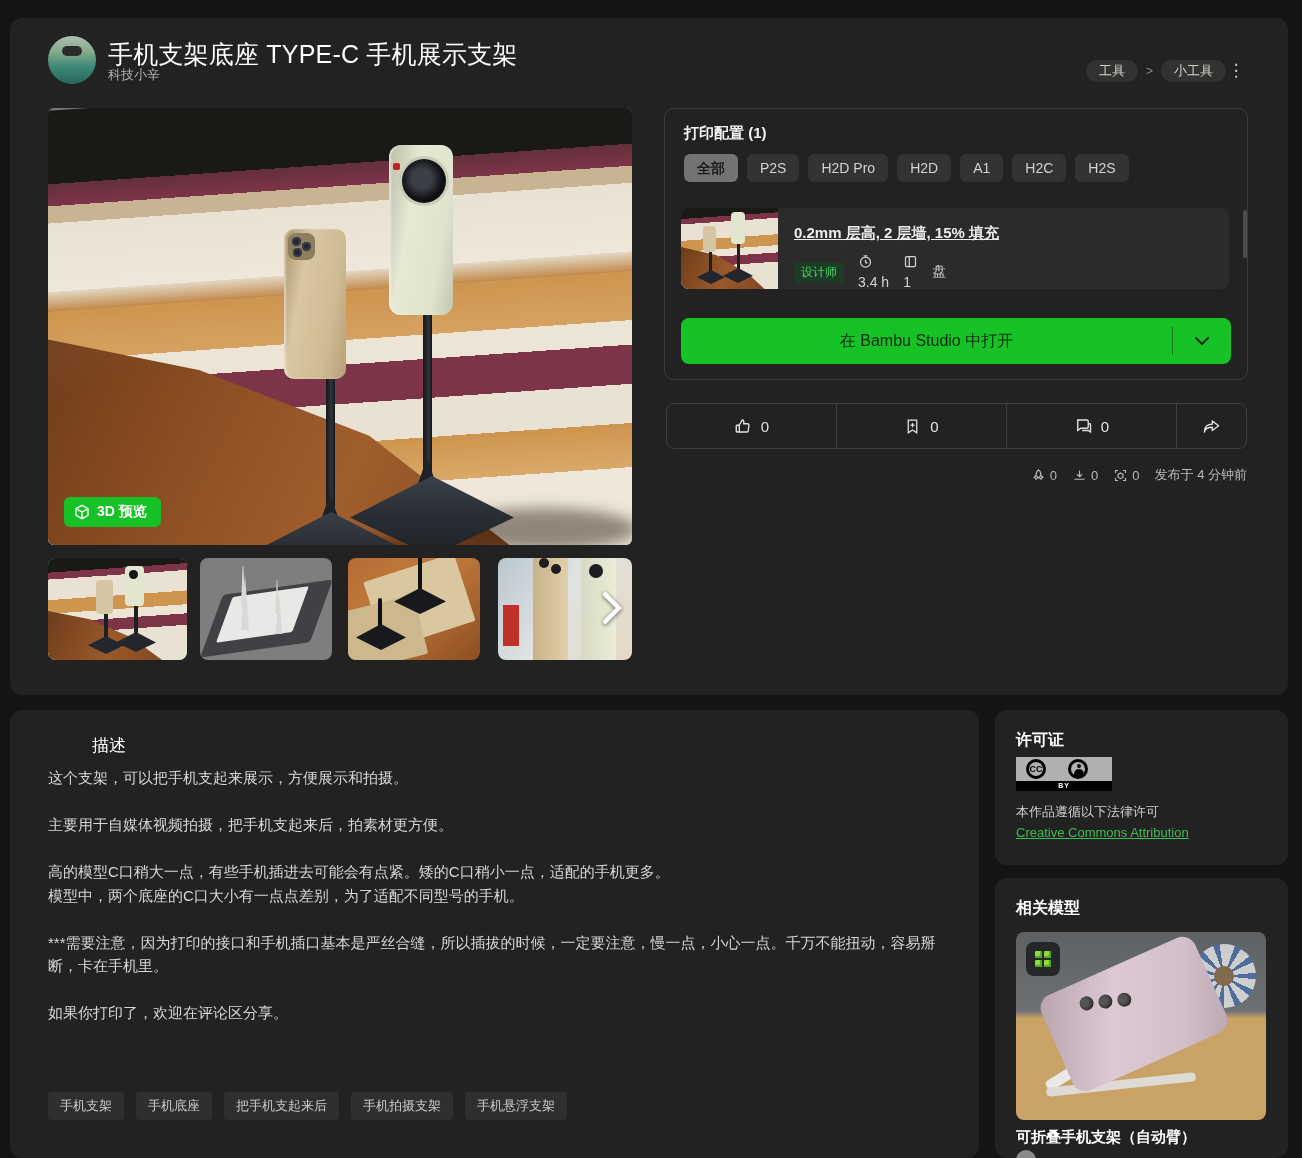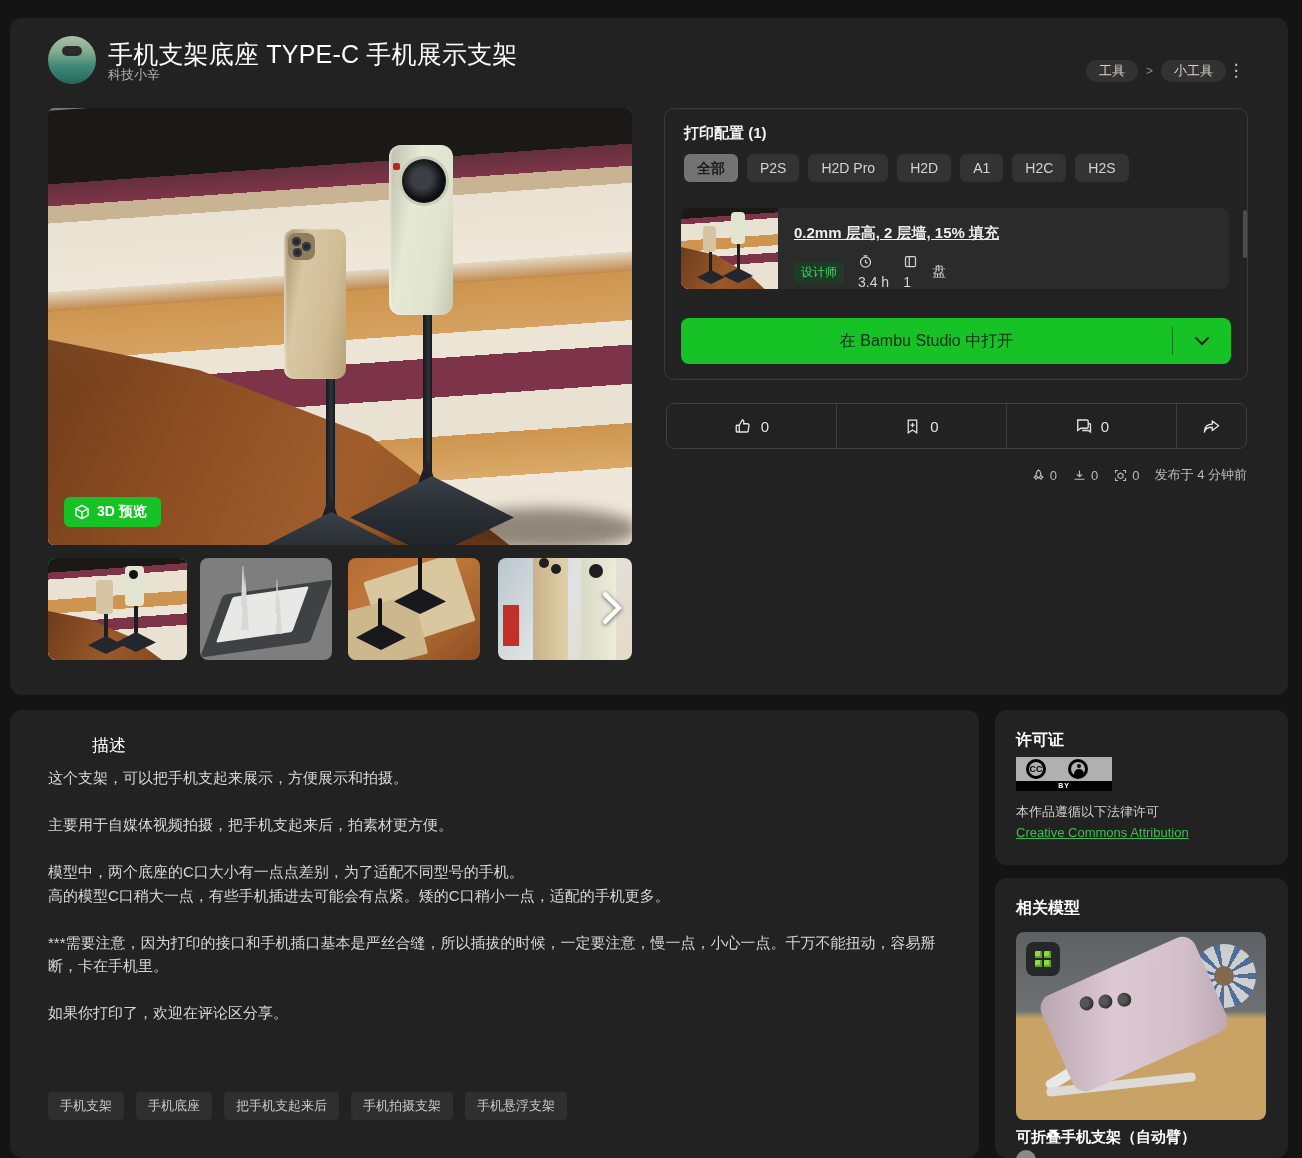--- a/index.html
+++ b/index.html
@@ -400,23 +400,23 @@
 
       <div class="desc-line">这个支架，可以把手机支起来展示，方便展示和拍摄。</div>
 
       <div class="desc-line"></div>
 
       <div class="desc-line">主要用于自媒体视频拍摄，把手机支起来后，拍素材更方便。</div>
 
 
       <div class="desc-line"></div>
 
+      <div class="desc-line">高的模型C口稍大一点，有些手机插进去可能会有点紧。矮的C口稍小一点，适配的手机更多。</div>
+
       <div class="desc-line">模型中，两个底座的C口大小有一点点差别，为了适配不同型号的手机。</div>
-
-      <div class="desc-line">高的模型C口稍大一点，有些手机插进去可能会有点紧。矮的C口稍小一点，适配的手机更多。</div>
 
       <div class="desc-line"></div>
 
       <div class="desc-line">***需要注意，因为打印的接口和手机插口基本是严丝合缝，所以插拔的时候，一定要注意，慢一点，小心一点。千万不能扭动，容易掰断，卡在手机里。</div>
 
       <div class="desc-line"></div>
 
       <div class="desc-line">如果你打印了，欢迎在评论区分享。</div>
     </div>
   <div class="abs tag-row">

